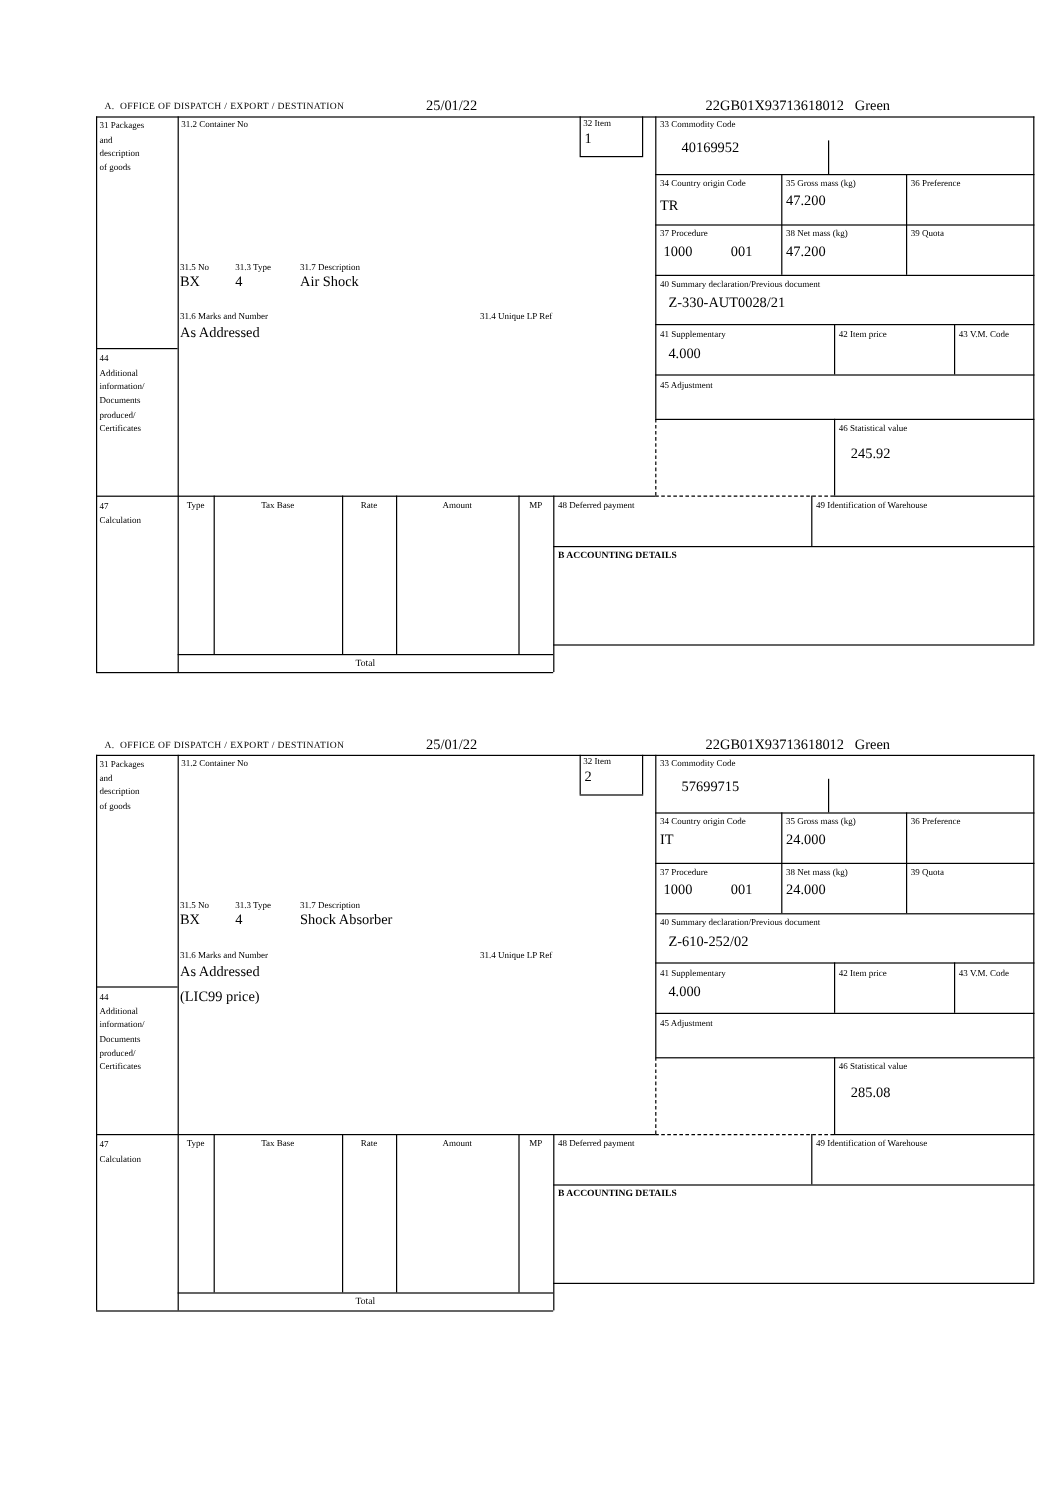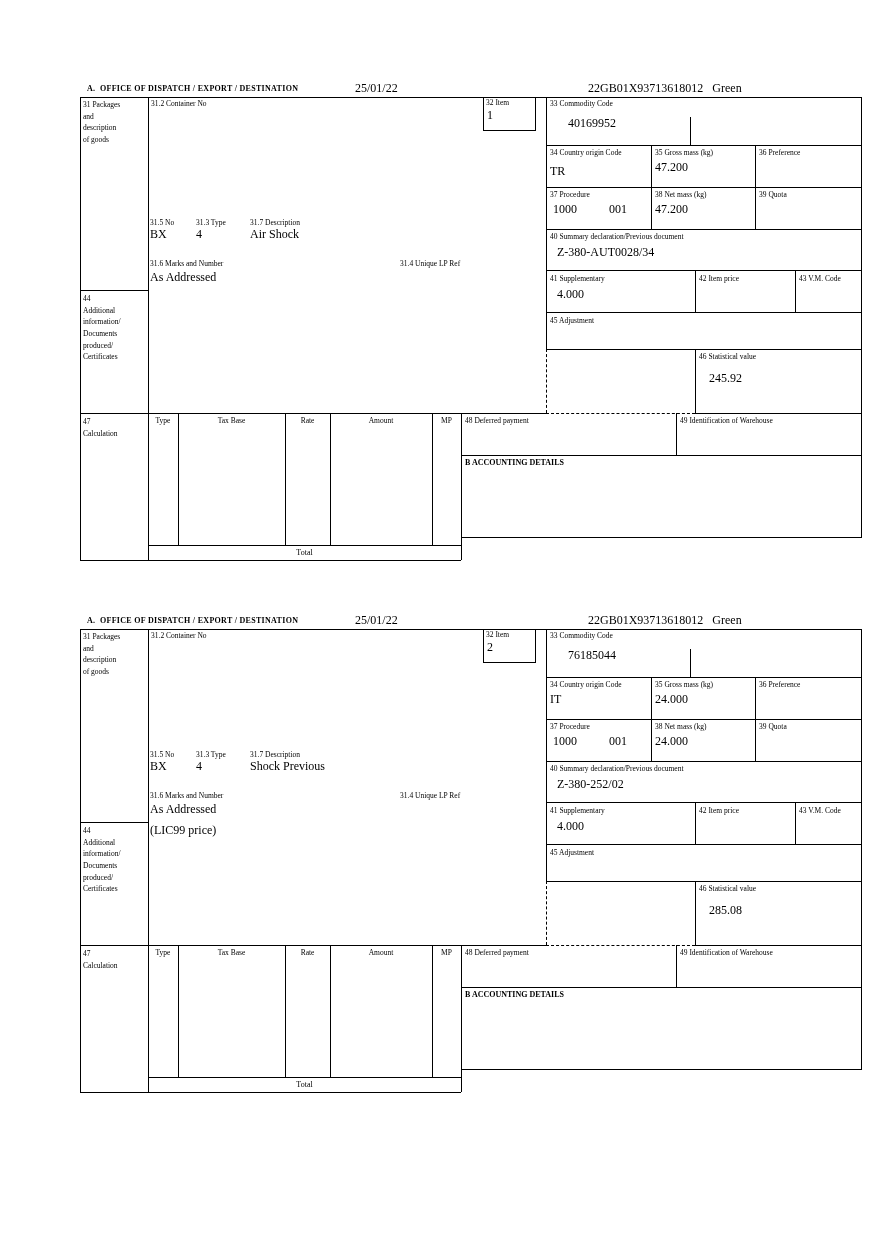--- a/index.html
+++ b/index.html
@@ -1,21 +1,21 @@
 <!DOCTYPE html>
 <html><head>
 <meta charset="utf-8">
 <style>
   html,body{margin:0;padding:0}
   body{width:882px;height:1250px;background:#fff;color:#000;
        font-family:"Liberation Serif","DejaVu Serif",serif;position:relative;overflow:hidden}
   .page{position:absolute;left:0;top:0;width:882px;height:1250px;background:#fff}
   .blk{position:absolute;left:80px;width:782px;height:481px}
   .hdr{position:absolute;top:0;left:0;width:782px;height:17px}
-  .hdr .off{position:absolute;left:7px;top:4px;font-size:8px;font-weight:bold;letter-spacing:.3px;white-space:pre}
+  .hdr .off{position:absolute;left:7px;top:4px;font-size:8px;font-weight:normal;letter-spacing:.3px;white-space:pre}
   .hdr .dt{position:absolute;left:275px;top:1px;font-size:12px}
   .hdr .rf{position:absolute;left:508px;top:1px;font-size:12px;white-space:pre}
   .bd{position:absolute;top:17px;left:0;width:782px;height:464px}
   i.hl{position:absolute;display:block;height:1px;background:#000}
   i.hl.dash{height:0;background:none;border-top:1px dashed #000}
   i.vl{position:absolute;display:block;width:1px;background:#000}
   i.vl.dash{width:0;background:none;border-left:1px dashed #000}
   .lbl{position:absolute;font-size:7.5px;line-height:1.3;white-space:pre-line}
   .ml{line-height:1.55}
   .val{position:absolute;font-size:12px;line-height:1.1;white-space:pre}
@@ -108,21 +108,21 @@
       <span class="lbl" style="left:575px;top:51px">35 Gross mass (kg)</span>
       <span class="val" style="left:575px;top:64px">47.200</span>
       <span class="lbl" style="left:679px;top:51px">36 Preference</span>
       <span class="lbl" style="left:470px;top:93px">37 Procedure</span>
       <span class="val" style="left:473px;top:106px">1000</span>
       <span class="val" style="left:529px;top:106px">001</span>
       <span class="lbl" style="left:575px;top:93px">38 Net mass (kg)</span>
       <span class="val" style="left:575px;top:106px">47.200</span>
       <span class="lbl" style="left:679px;top:93px">39 Quota</span>
       <span class="lbl" style="left:470px;top:135px">40 Summary declaration/Previous document</span>
-      <span class="val" style="left:477px;top:149px">Z-380-AUT0028/34</span>
+      <span class="val" style="left:477px;top:149px">Z-330-AUT0028/21</span>
       <span class="lbl" style="left:470px;top:177px">41 Supplementary</span>
       <span class="val" style="left:477px;top:191px">4.000</span>
       <span class="lbl" style="left:619px;top:177px">42 Item price</span>
       <span class="lbl" style="left:719px;top:177px">43 V.M. Code</span>
       <span class="lbl" style="left:470px;top:219px">45 Adjustment</span>
       <span class="lbl" style="left:619px;top:255px">46 Statistical value</span>
       <span class="val" style="left:629px;top:275px">245.92</span>
 
       <span class="lbl ctr" style="left:68px;top:319px;width:30px">Type</span>
       <span class="lbl ctr" style="left:98px;top:319px;width:107px">Tax Base</span>
@@ -197,41 +197,41 @@
 Calculation</span>
 
       <span class="lbl" style="left:71px;top:2px">31.2 Container No</span>
       <span class="lbl" style="left:406px;top:1px">32 Item</span>
       <span class="val" style="left:407px;top:12px">2</span>
       <span class="lbl" style="left:70px;top:121px">31.5 No</span>
       <span class="lbl" style="left:116px;top:121px">31.3 Type</span>
       <span class="lbl" style="left:170px;top:121px">31.7 Description</span>
       <span class="val" style="left:70px;top:131px">BX</span>
       <span class="val" style="left:116px;top:131px">4</span>
-      <span class="val" style="left:170px;top:131px">Shock Previous</span>
+      <span class="val" style="left:170px;top:131px">Shock Absorber</span>
       <span class="lbl" style="left:70px;top:162px">31.6 Marks and Number</span>
       <span class="lbl" style="left:320px;top:162px">31.4 Unique LP Ref</span>
       <span class="val" style="left:70px;top:174px">As Addressed</span>
       <span class="val" style="left:70px;top:195px">(LIC99 price)</span>
 
       <span class="lbl" style="left:470px;top:2px">33 Commodity Code</span>
-      <span class="val" style="left:488px;top:20px">76185044</span>
+      <span class="val" style="left:488px;top:20px">57699715</span>
       <span class="lbl" style="left:470px;top:51px">34 Country origin Code</span>
       <span class="val" style="left:470px;top:64px">IT</span>
       <span class="lbl" style="left:575px;top:51px">35 Gross mass (kg)</span>
       <span class="val" style="left:575px;top:64px">24.000</span>
       <span class="lbl" style="left:679px;top:51px">36 Preference</span>
       <span class="lbl" style="left:470px;top:93px">37 Procedure</span>
       <span class="val" style="left:473px;top:106px">1000</span>
       <span class="val" style="left:529px;top:106px">001</span>
       <span class="lbl" style="left:575px;top:93px">38 Net mass (kg)</span>
       <span class="val" style="left:575px;top:106px">24.000</span>
       <span class="lbl" style="left:679px;top:93px">39 Quota</span>
       <span class="lbl" style="left:470px;top:135px">40 Summary declaration/Previous document</span>
-      <span class="val" style="left:477px;top:149px">Z-380-252/02</span>
+      <span class="val" style="left:477px;top:149px">Z-610-252/02</span>
       <span class="lbl" style="left:470px;top:177px">41 Supplementary</span>
       <span class="val" style="left:477px;top:191px">4.000</span>
       <span class="lbl" style="left:619px;top:177px">42 Item price</span>
       <span class="lbl" style="left:719px;top:177px">43 V.M. Code</span>
       <span class="lbl" style="left:470px;top:219px">45 Adjustment</span>
       <span class="lbl" style="left:619px;top:255px">46 Statistical value</span>
       <span class="val" style="left:629px;top:275px">285.08</span>
 
       <span class="lbl ctr" style="left:68px;top:319px;width:30px">Type</span>
       <span class="lbl ctr" style="left:98px;top:319px;width:107px">Tax Base</span>

